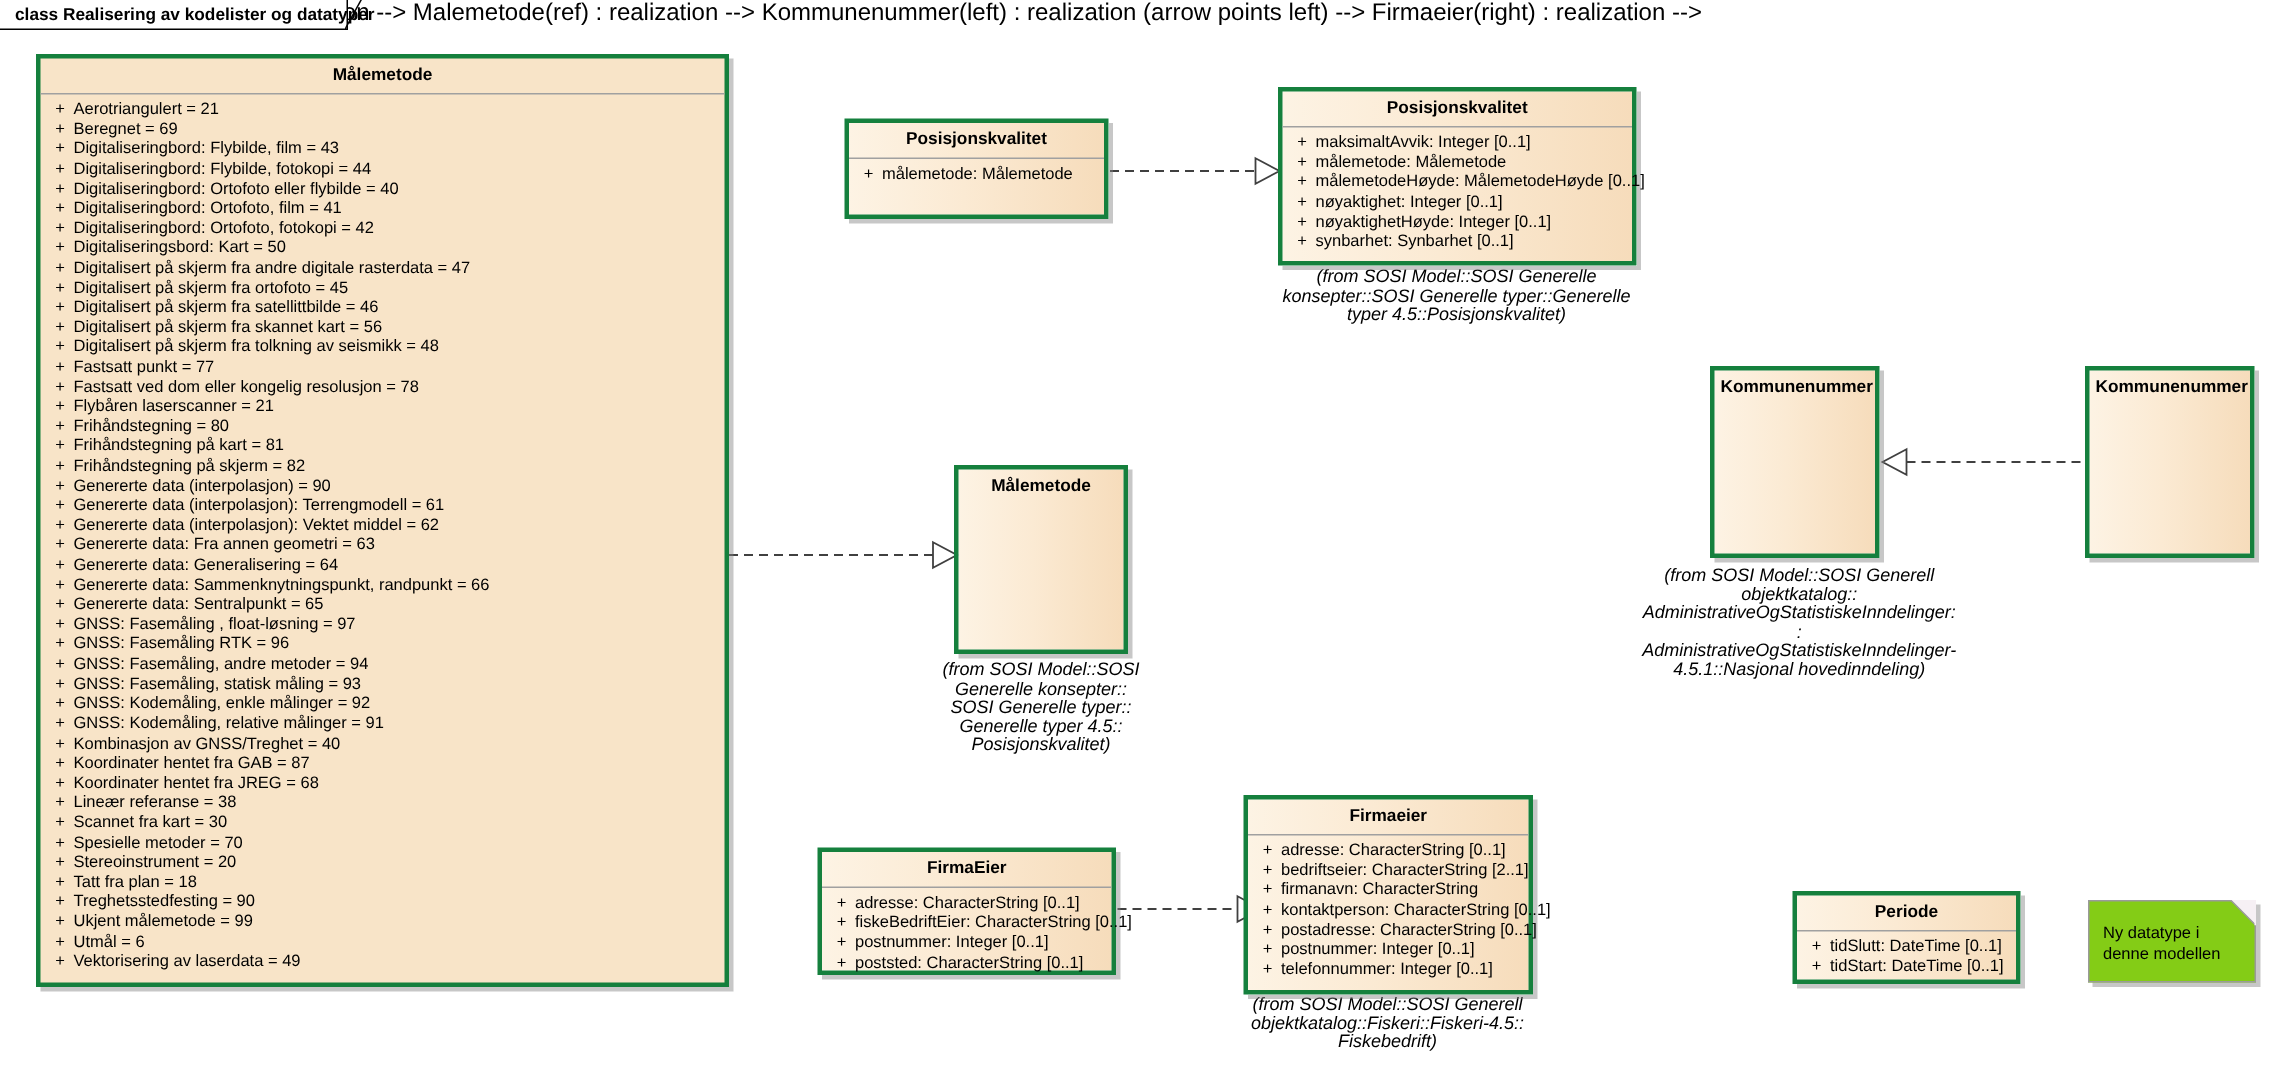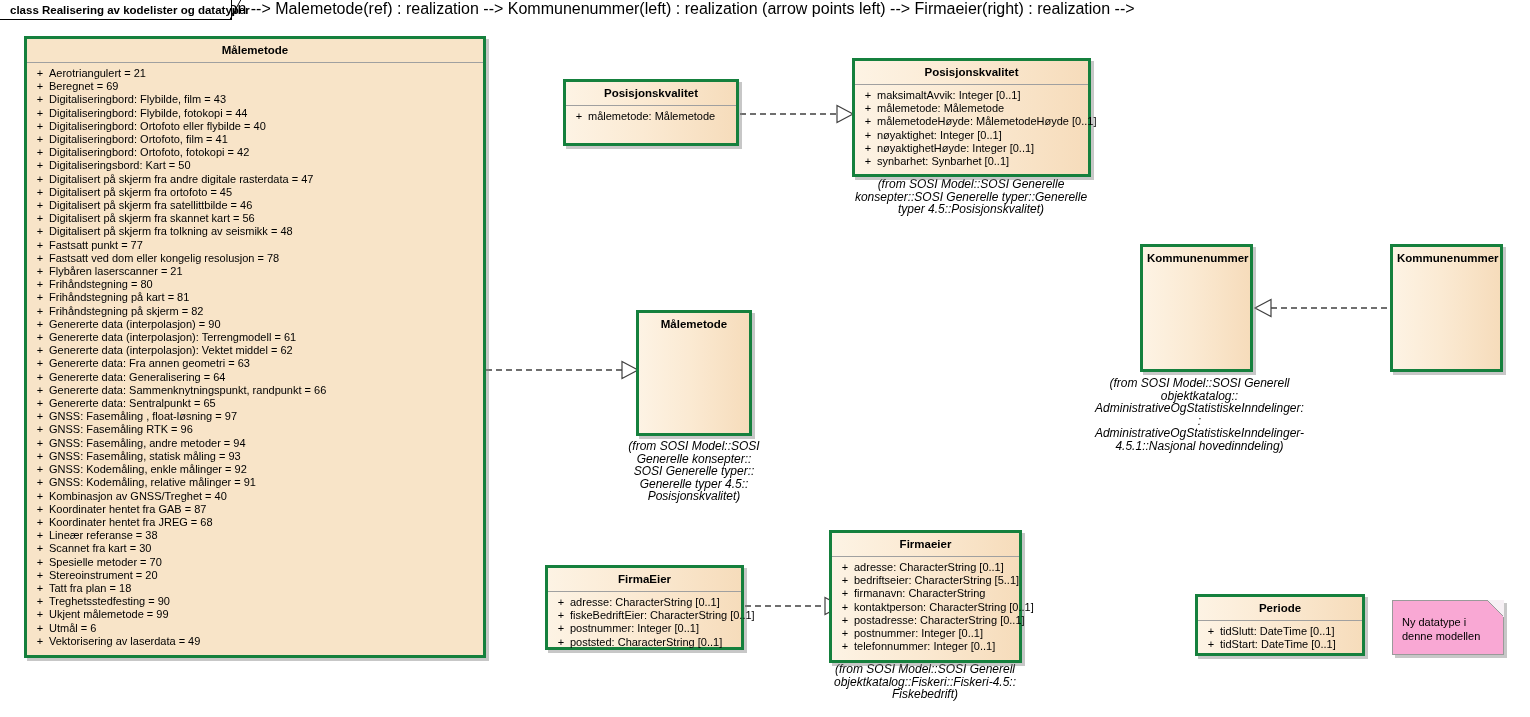--- a/index.html
+++ b/index.html
@@ -68,21 +68,21 @@
     font-size:12px;
     font-style:italic;
     line-height:12.6px;
     color:#000;
     z-index:2;
   }
 
   
   .note{
     position:absolute;
-    background:#f9a8d4;
+    background:#84cc16;
     border:1px solid #9a9a9a;
     box-sizing:border-box;
     font-size:11px;
     line-height:14px;
     padding:14px 8px 6px 9px;
     box-shadow:3px 3px 0 rgba(130,130,130,.45);
     z-index:3;
   }
   .note .fold{
     position:absolute;right:-1px;top:-1px;width:17px;height:17px;
@@ -416,21 +416,21 @@
   <div class="cls" style="left:829px;top:530px;width:193px;height:133px;">
     <div class="cls-title">Firmaeier</div>
     <div class="cls-sep"></div>
     <div class="cls-body">
       <div class="feat">
           <span class="vis">+</span>
           <span class="txt">adresse: CharacterString [0..1]</span>
         </div>
       <div class="feat">
           <span class="vis">+</span>
-          <span class="txt">bedriftseier: CharacterString [5..1]</span>
+          <span class="txt">bedriftseier: CharacterString [2..1]</span>
         </div>
       <div class="feat">
           <span class="vis">+</span>
           <span class="txt">firmanavn: CharacterString</span>
         </div>
       <div class="feat">
           <span class="vis">+</span>
           <span class="txt">kontaktperson: CharacterString [0..1]</span>
         </div>
       <div class="feat">
@@ -443,21 +443,21 @@
         </div>
       <div class="feat">
           <span class="vis">+</span>
           <span class="txt">telefonnummer: Integer [0..1]</span>
         </div>
     </div>
   </div>
   <div class="fromnote" style="left:825px;top:663px;width:200px;">(from SOSI Model::SOSI Generell objektkatalog::Fiskeri::Fiskeri-4.5:: Fiskebedrift)</div>
 
   
-  <div class="cls" style="left:1195px;top:594px;width:170px;height:62px;">
+  <div class="cls" style="left:1195px;top:594px;width:152px;height:62px;">
     <div class="cls-title">Periode</div>
     <div class="cls-sep"></div>
     <div class="cls-body">
       <div class="feat">
           <span class="vis">+</span>
           <span class="txt">tidSlutt: DateTime [0..1]</span>
         </div>
       <div class="feat">
           <span class="vis">+</span>
           <span class="txt">tidStart: DateTime [0..1]</span>

